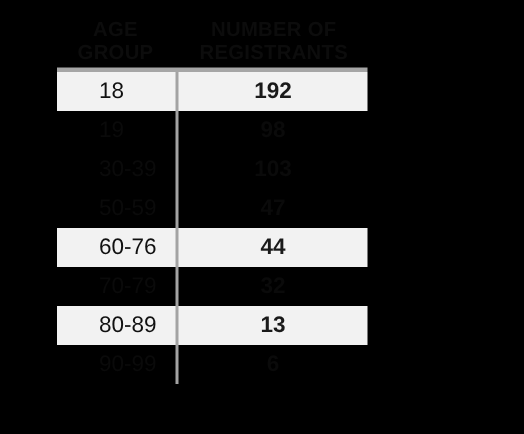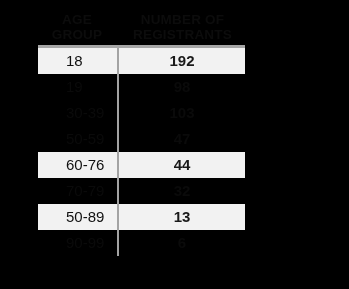--- a/index.html
+++ b/index.html
@@ -122,21 +122,21 @@
         </tr>
         <tr class="row-light">
           <td class="cell-age">60-76</td>
           <td class="cell-count">44</td>
         </tr>
         <tr class="row-dark">
           <td class="cell-age">70-79</td>
           <td class="cell-count">32</td>
         </tr>
         <tr class="row-light">
-          <td class="cell-age">50-89</td>
+          <td class="cell-age">80-89</td>
           <td class="cell-count">13</td>
         </tr>
         <tr class="row-dark">
           <td class="cell-age">90-99</td>
           <td class="cell-count">6</td>
         </tr>
       </tbody>
   </table>
 </div>
 

